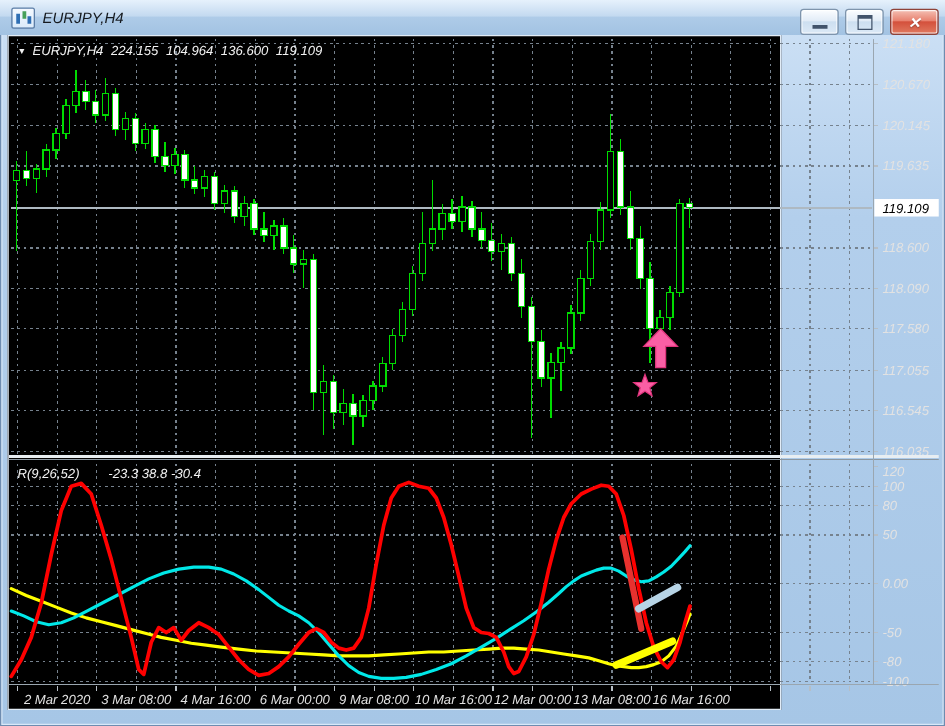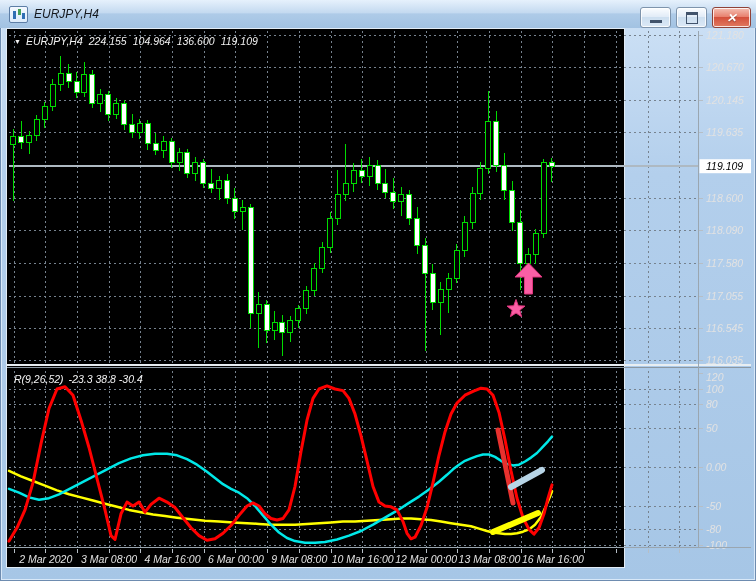--- a/index.html
+++ b/index.html
@@ -21,21 +21,21 @@
   .glyph-min{width:12px;height:3px;background:#41536b;margin-top:8px;}
   .glyph-restore{width:10px;height:8px;border:1px solid #41536b;border-top-width:3px;background:transparent;}
   .glyph-close{color:#fff;font-size:12px;font-weight:bold;line-height:1;text-shadow:0 1px 1px #00000055;}
   .chart-surface{position:absolute;left:6px;top:28px;width:619px;height:540px;background:#000;
     border:1px solid #e2ecf6;box-sizing:border-box;}
   svg{position:absolute;left:0;top:0;}
   .ohlc-header{position:absolute;left:7px;top:6px;color:#f2f2f2;font-size:10.5px;white-space:nowrap;z-index:5;}
   .ohlc-header .tri{font-size:7px;margin-right:5px;vertical-align:1px;}
   .ohlc-header span.v{margin-left:6px;}
   .ind-header{position:absolute;left:7px;top:344px;color:#f2f2f2;font-size:10.5px;white-space:nowrap;z-index:5;}
-  .ind-header span.v{margin-left:5px;}
+  .ind-header span.v{margin-left:23px;}
 </style>
 </head>
 <body>
 
 <div class="window">
   <div class="titlebar">
     <div class="title-icon">
         <i class="b1"></i>
         <i class="b2"></i>
         <i class="b3"></i>

